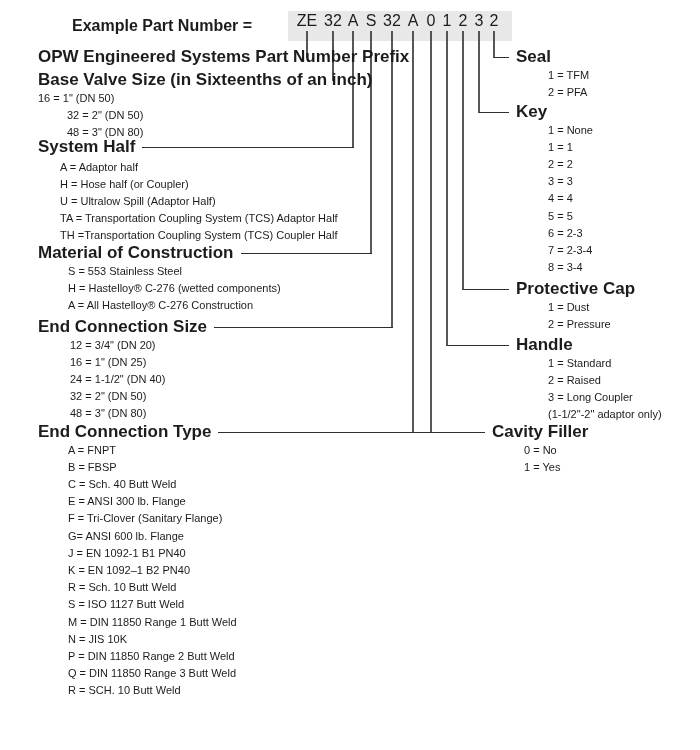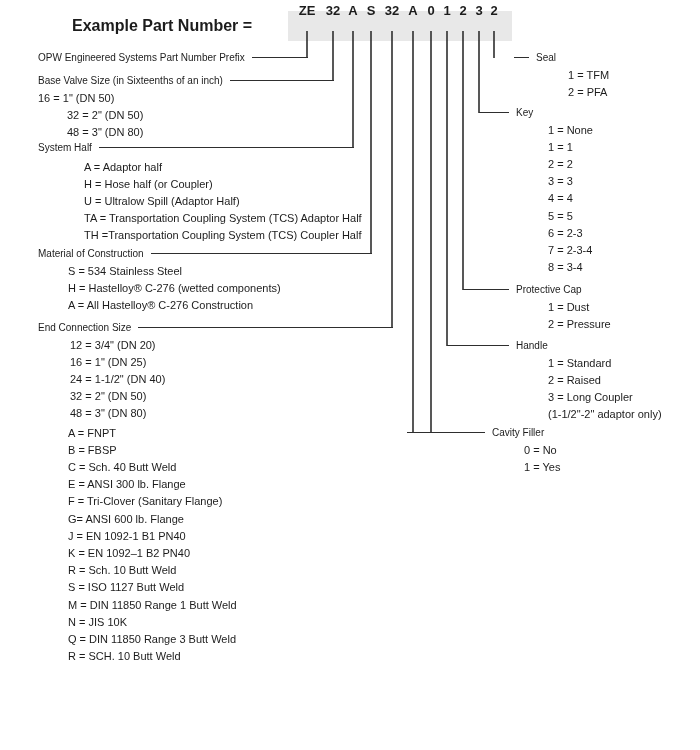--- a/index.html
+++ b/index.html
@@ -11,27 +11,27 @@
   .wires{position:absolute;left:0;top:0;}
   .pn-box{
     position:absolute;left:288px;top:11px;width:224px;height:30px;
     background:var(--highlight,#e8e8e8);
   }
   .page-title{
     position:absolute;left:72px;top:17px;height:17px;line-height:17px;
     font-weight:bold;font-size:16px;white-space:nowrap;
   }
   .seg{
-    position:absolute;top:2px;height:17px;line-height:17px;
-    font-weight:bold;font-size:13px;transform:translateX(-50%);white-space:nowrap;
+    position:absolute;top:12px;height:17px;line-height:17px;
+    font-weight:normal;font-size:16px;transform:translateX(-50%);white-space:nowrap;
   }
   .sec{position:absolute;}
   .sec.left{left:38px;}
   .rule-row{display:flex;align-items:center;height:17px;}
-  .h{font-weight:normal;font-size:10px;white-space:nowrap;}
+  .h{font-weight:bold;font-size:17px;white-space:nowrap;}
   .rule{flex:1;height:0;border-top:1.6px solid var(--line,#2e2e2e);margin-left:7px;margin-top:1px;}
   .rule-r{height:0;border-top:1.6px solid var(--line,#2e2e2e);margin-right:7px;margin-top:1px;flex:0 0 auto;}
   .items{font-size:11px;line-height:17.2px;margin-top:1px;}
   .items .item{white-space:nowrap;}
   
   #sec-base .items .item:first-child{margin-left:-29px;}
 </style>
 </head>
 <body>
 
@@ -86,75 +86,80 @@
         <div class="item">32 = 2" (DN 50)</div>
         <div class="item">48 = 3" (DN 80)</div>
       </div>
   </div>
 
   <div class="sec left" style="top:138.5px;width:316px">
     <div class="rule-row">
       <span class="h">System Half</span>
       <span class="rule"></span>
     </div>
-    <div class="items" style="margin-left:46px;margin-top:3px">
+    <div class="items" style="margin-left:22px;margin-top:3px">
         <div class="item">A = Adaptor half</div>
         <div class="item">H = Hose half (or Coupler)</div>
         <div class="item">U = Ultralow Spill (Adaptor Half)</div>
         <div class="item">TA = Transportation Coupling System (TCS) Adaptor Half</div>
         <div class="item">TH =Transportation Coupling System (TCS) Coupler Half</div>
       </div>
   </div>
 
   <div class="sec left" style="top:244.5px;width:334px">
     <div class="rule-row">
       <span class="h">Material of Construction</span>
       <span class="rule"></span>
     </div>
     <div class="items" style="margin-left:30px">
-        <div class="item">S = 534 Stainless Steel</div>
+        <div class="item">S = 553 Stainless Steel</div>
         <div class="item">H = Hastelloy® C-276 (wetted components)</div>
         <div class="item">A = All Hastelloy® C-276 Construction</div>
       </div>
   </div>
 
   <div class="sec left" style="top:318.5px;width:355px">
     <div class="rule-row">
       <span class="h">End Connection Size</span>
       <span class="rule"></span>
     </div>
     <div class="items" style="margin-left:32px">
         <div class="item">12 = 3/4" (DN 20)</div>
         <div class="item">16 = 1" (DN 25)</div>
         <div class="item">24 = 1-1/2" (DN 40)</div>
         <div class="item">32 = 2" (DN 50)</div>
         <div class="item">48 = 3" (DN 80)</div>
       </div>
   </div>
 
   <div class="sec left" style="top:423.5px;width:376px">
+    <div class="rule-row">
+      <span class="h">End Connection Type</span>
+      <span class="rule"></span>
+    </div>
     <div class="items" style="margin-left:30px">
         <div class="item">A = FNPT</div>
         <div class="item">B = FBSP</div>
         <div class="item">C = Sch. 40 Butt Weld</div>
         <div class="item">E = ANSI 300 lb. Flange</div>
         <div class="item">F = Tri-Clover (Sanitary Flange)</div>
         <div class="item">G= ANSI 600 lb. Flange</div>
         <div class="item">J = EN 1092-1 B1 PN40</div>
         <div class="item">K = EN 1092–1 B2 PN40</div>
         <div class="item">R = Sch. 10 Butt Weld</div>
         <div class="item">S = ISO 1127 Butt Weld</div>
         <div class="item">M = DIN 11850 Range 1 Butt Weld</div>
         <div class="item">N = JIS 10K</div>
+        <div class="item">P = DIN 11850 Range 2 Butt Weld</div>
         <div class="item">Q = DIN 11850 Range 3 Butt Weld</div>
         <div class="item">R = SCH. 10 Butt Weld</div>
       </div>
   </div>
 
-  <div class="sec" style="left:514px;top:48.5px">
+  <div class="sec" style="left:494px;top:48.5px">
     <div class="rule-row">
       <span class="rule-r" style="width:15px"></span>
       <span class="h">Seal</span>
     </div>
     <div class="items" style="margin-left:54px">
         <div class="item">1 = TFM</div>
         <div class="item">2 = PFA</div>
       </div>
   </div>
 

